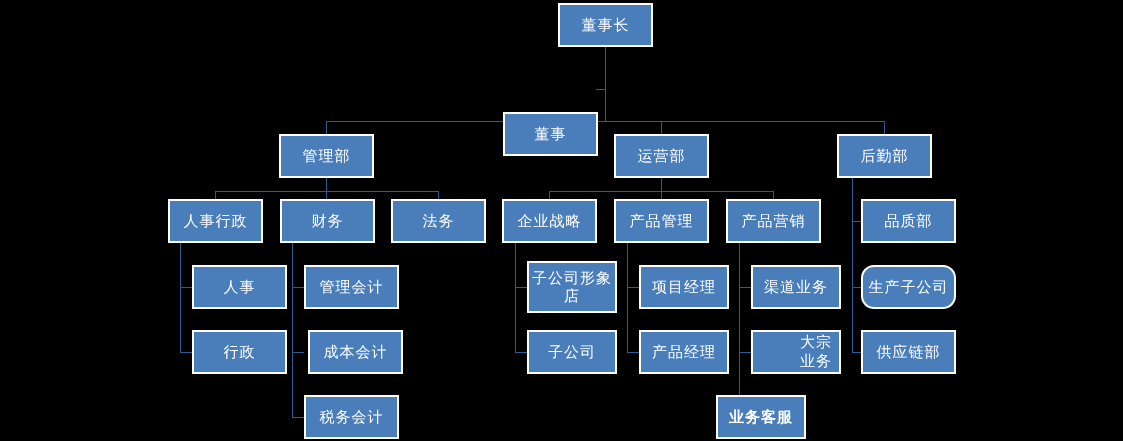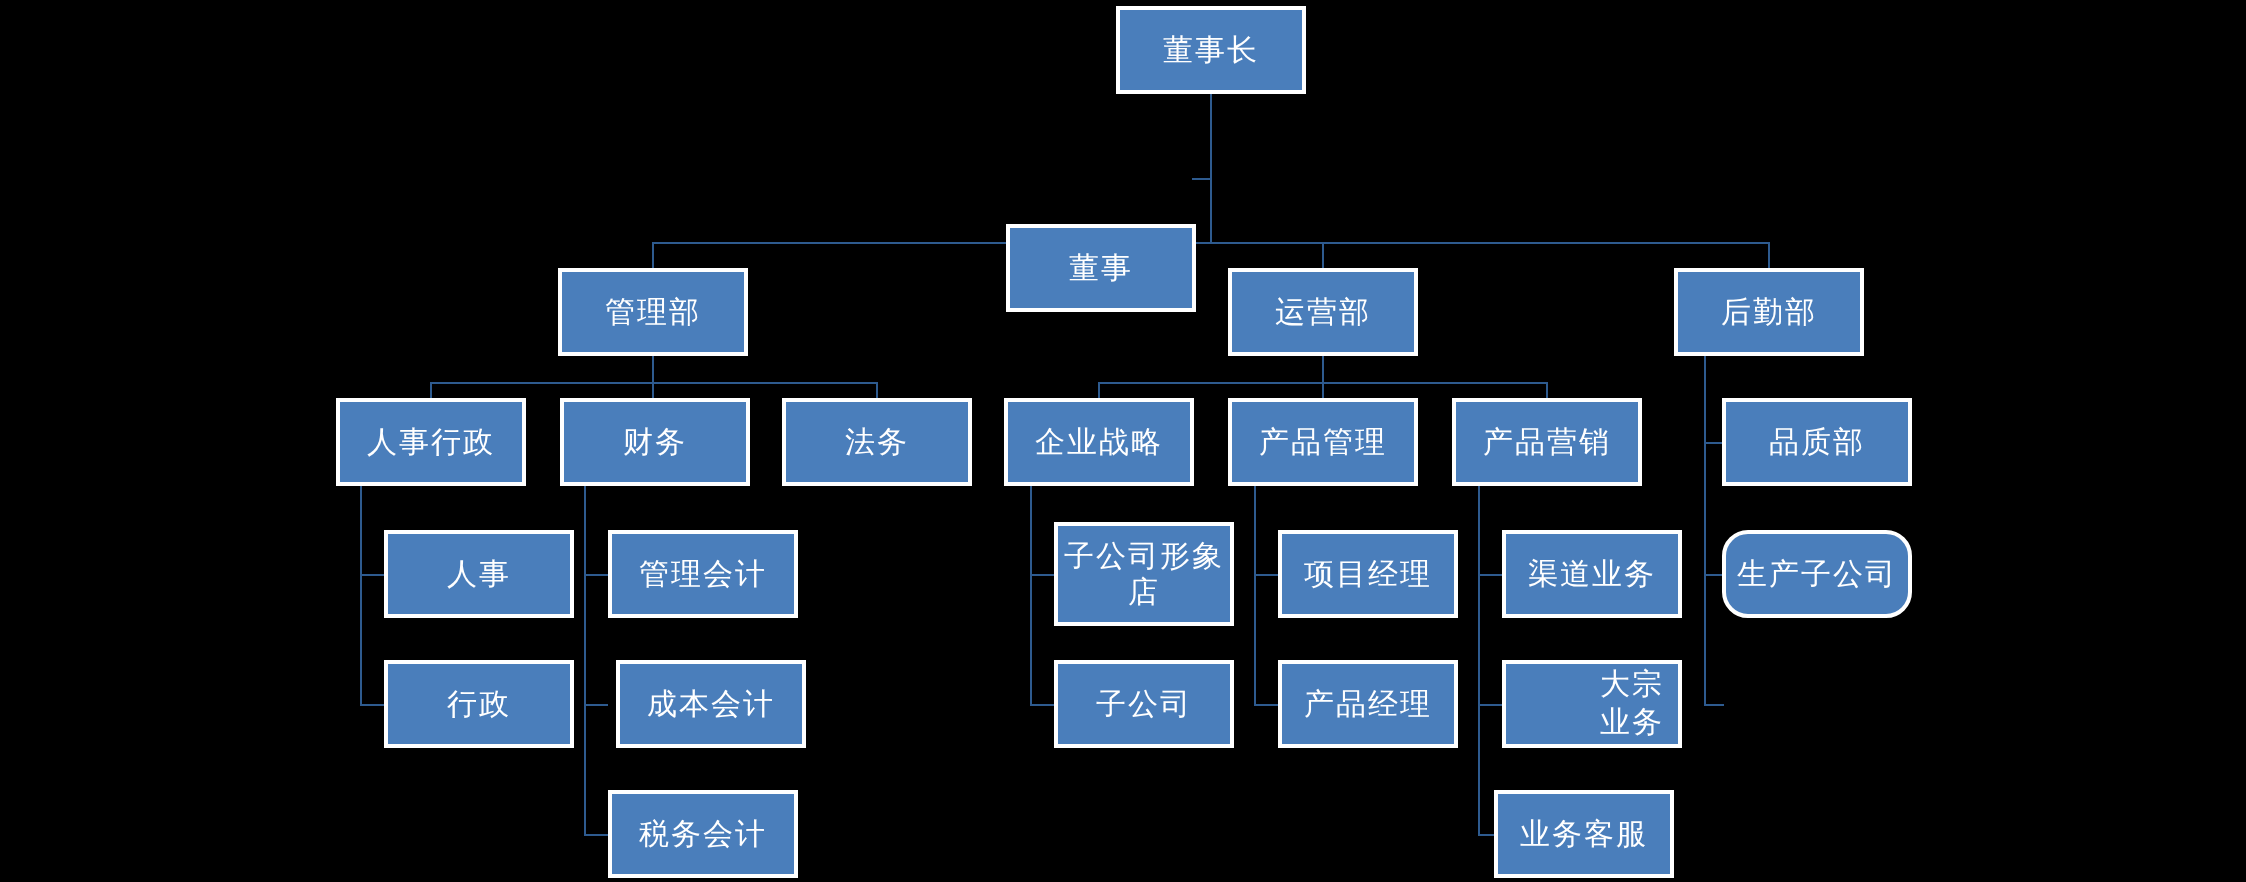--- a/index.html
+++ b/index.html
@@ -118,16 +118,17 @@
   <div class="node" style="left:192px; top:330px; width:95px; height:44px;">行政</div>
   <div class="node" style="left:304px; top:265px; width:95px; height:44px;">管理会计</div>
   <div class="node" style="left:308px; top:330px; width:95px; height:44px;">成本会计</div>
   <div class="node two-line" style="left:527px; top:261px; width:90px; height:52px;">子公司形象店</div>
   <div class="node" style="left:304px; top:395px; width:95px; height:44px;">税务会计</div>
   <div class="node" style="left:527px; top:330px; width:90px; height:44px;">子公司</div>
   <div class="node" style="left:639px; top:265px; width:90px; height:44px;">项目经理</div>
   <div class="node" style="left:639px; top:330px; width:90px; height:44px;">产品经理</div>
   <div class="node" style="left:751px; top:265px; width:90px; height:44px;">渠道业务</div>
   <div class="node" style="left:751px; top:330px; width:90px; height:44px;padding-left:42px;">大宗业务</div>
-  <div class="node" style="left:747px; top:395px; width:90px; height:44px;">业务客服</div>
+  <div class="node" style="left:716px; top:395px; width:90px; height:44px;font-weight:bold;">业务客服</div>
   <div class="node" style="left:861px; top:265px; width:95px; height:44px;border-radius:13px;">生产子公司</div>
+  <div class="node" style="left:861px; top:330px; width:95px; height:44px;">供应链部</div>
 
 </div>
 
 </body></html>

